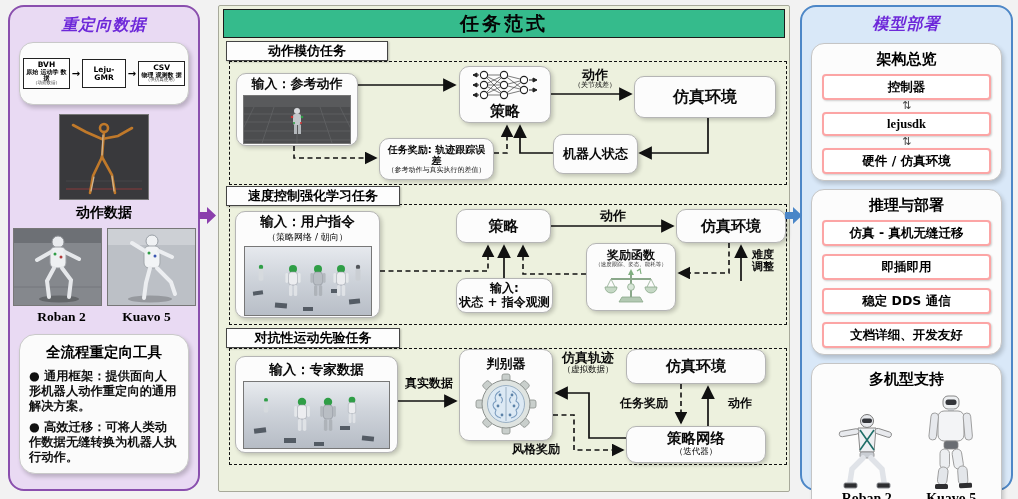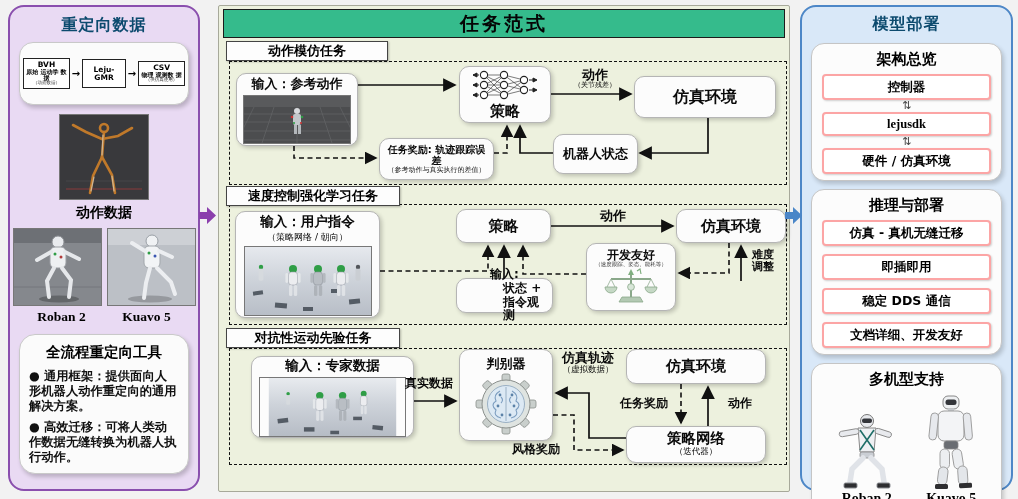--- a/index.html
+++ b/index.html
@@ -1,20 +1,20 @@
 <!DOCTYPE html>
 <html><head>
 <meta charset="utf-8">
 <style>
   html,body{margin:0;padding:0;background:#e9e9e9;font-family:"DejaVu Sans",sans-serif;}
   #stage{position:relative;width:1018px;height:499px;background:#f2f2f2;overflow:hidden;}
   .panel{position:absolute;border-radius:16px;box-sizing:border-box;}
   
   #left-panel{left:8px;top:5px;width:192px;height:486px;background:#e9daf3;border:2.5px solid #8a4fae;padding:6px 9px;display:flex;flex-direction:column;align-items:center;}
-  .p-title{font-weight:bold;font-size:16px;color:#0c4a6e;margin:2px 0 6px 0;letter-spacing:1px;}
+  .p-title{font-weight:bold;font-size:16px;color:#6d28d9;margin:2px 0 6px 0;letter-spacing:1px;font-style:italic;}
   .wbox{background:#fbfbfb;border:1px solid #c9c9c9;border-radius:14px;box-shadow:2px 3px 4px rgba(0,0,0,.2);}
   #pipeline{width:100%;padding:15px 3px;display:flex;align-items:center;justify-content:center;gap:2px;box-sizing:border-box;}
   .pl-box{border:1.5px solid #222;background:#fff;text-align:center;padding:2px 1px;line-height:1.05;width:56px;box-sizing:border-box;}
   .pl-box .t1{font-weight:bold;font-size:7.5px;display:block;}
   .pl-box .t2{font-weight:bold;font-size:6px;display:block;}
   .pl-box .t3{font-size:4.5px;display:block;color:#333;}
   .pl-gmr{width:52px;padding:6px 1px;}
   .pl-arrow{font-size:10px;font-weight:bold;}
   .caption{font-weight:bold;font-size:14px;margin:4px 0;}
   .serif-label{font-family:"Liberation Serif",serif;font-weight:bold;font-size:13.5px;text-align:center;}
@@ -341,53 +341,53 @@
 
     <div class="flow-label" style="left:372px;top:203px;width:44px;">
       <div class="fl-main">动作</div>
     </div>
 
     <div class="cbox" style="left:457px;top:203px;width:110px;height:34px;">
       <div class="bt" style="font-size:15px;">仿真环境</div>
     </div>
 
     <div class="cbox" style="left:367px;top:237px;width:90px;height:68px;padding:2px;">
-      <div class="bt" style="font-size:12px;line-height:1;">开发友好</div>
+      <div class="bt" style="font-size:12px;line-height:1;">奖励函数</div>
       <div style="font-size:5.5px;color:#333;line-height:1.1;">（速度跟踪、姿态、能耗等）</div>
       <svg width="54" height="38" viewBox="0 0 54 38">
         <polygon points="27,2 24,8 30,8" fill="#7fae7f"></polygon>
         <path d="M33,4 l3,-2 1,5" stroke="#7fae7f" stroke-width="1.2" fill="none"></path>
         <line x1="27" y1="8" x2="27" y2="30" stroke="#8aa88a" stroke-width="2"></line>
         <line x1="7" y1="12" x2="47" y2="12" stroke="#8aa88a" stroke-width="1.8"></line>
         <line x1="7" y1="12" x2="3" y2="20" stroke="#9db59d" stroke-width="0.9"></line>
           <line x1="7" y1="12" x2="11" y2="20" stroke="#9db59d" stroke-width="0.9"></line>
         <line x1="47" y1="12" x2="43" y2="20" stroke="#9db59d" stroke-width="0.9"></line>
           <line x1="47" y1="12" x2="51" y2="20" stroke="#9db59d" stroke-width="0.9"></line>
         <path d="M1,20 a6,6 0 0 0 12,0 z" fill="#c5d8c5" stroke="#8aa88a" stroke-width="0.8"></path>
         <path d="M41,20 a6,6 0 0 0 12,0 z" fill="#c5d8c5" stroke="#8aa88a" stroke-width="0.8"></path>
         <circle cx="27" cy="20" r="3.4" fill="#d8e6d8" stroke="#8aa88a" stroke-width="0.8"></circle>
         <path d="M18,30 h18 l3,5 h-24 z" fill="#b3c9b3" stroke="#8aa88a" stroke-width="0.8"></path>
       </svg>
     </div>
 
     <div class="cbox" style="left:237px;top:272px;width:97px;height:35px;padding:2px;">
       <div class="bt" style="font-size:12px;line-height:1.15;">输入:</div>
-      <div class="bt" style="font-size:12px;line-height:1.15;margin-left:44px;">状态 + 指令观测</div>
+      <div class="bt" style="font-size:12px;line-height:1.15;">状态 + 指令观测</div>
     </div>
 
     <div class="flow-label" style="left:526px;top:243px;width:36px;">
       <div class="fl-main" style="font-size:11px;">难度</div>
       <div class="fl-main" style="font-size:11px;">调整</div>
     </div>
 
 
     <div class="sec-label" style="left:7px;top:322px;width:172px;height:18px;">对抗性运动先验任务</div>
     <div class="dashed-rect" style="left:10px;top:342px;width:556px;height:115px;"></div>
 
-    <div class="cbox" style="left:32px;top:350px;width:163px;height:82px;">
+    <div class="cbox" style="left:16px;top:350px;width:163px;height:97px;">
       <div class="bt" style="font-size:13.5px;margin-bottom:2px;">输入：专家数据</div>
       <svg class="scene-img" width="145" height="66" viewBox="0 0 145 66">
         <defs>
             <linearGradient id="sky2" x1="0" y1="0" x2="0" y2="1">
           <stop offset="0" stop-color="#e8ebef"></stop>
               <stop offset="0.45" stop-color="#ced3da"></stop>
               <stop offset="1" stop-color="#b6bcc5"></stop>
         </linearGradient>
           </defs>
         <rect width="145" height="66" fill="url(#sky2)"></rect>

